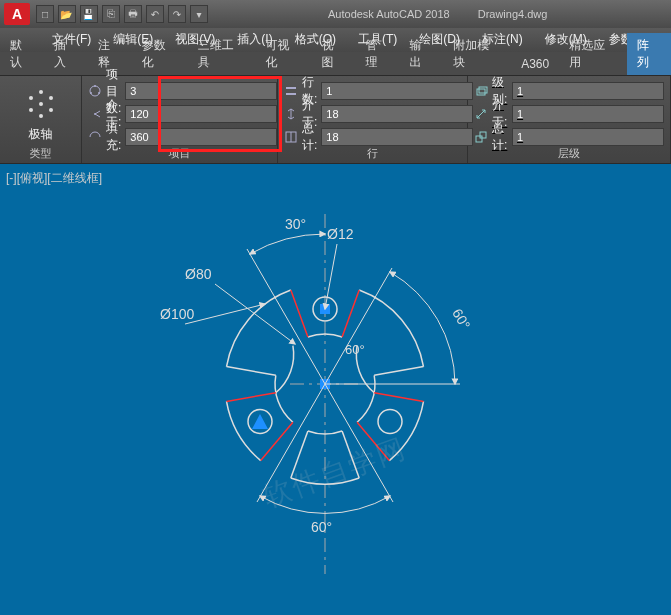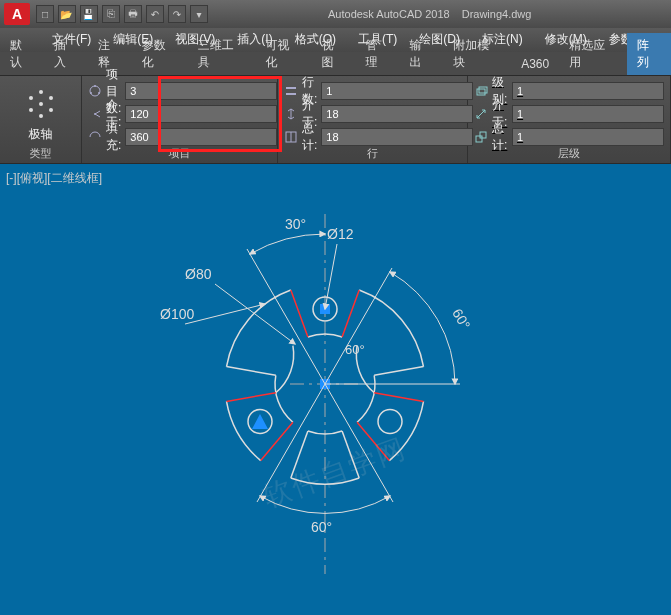--- a/index.html
+++ b/index.html
@@ -3,21 +3,21 @@
 <meta charset="utf-8">
 <style>
 * { margin: 0; padding: 0; box-sizing: border-box; font-family: "Microsoft YaHei", Arial, sans-serif; }
 body { width: 671px; height: 615px; background: #1a252f; overflow: hidden; position: relative; }
 
 .titlebar { height: 28px; background: linear-gradient(#6a6a6a,#4a4a4a); display: flex; align-items: center; padding: 0 4px; color: #ddd; font-size: 11px; }
 .logo { width: 26px; height: 22px; background: #d42027; border-radius: 2px; display: flex; align-items: center; justify-content: center; color: #fff; font-weight: bold; font-size: 14px; margin-right: 6px; }
 .qat { display: flex; gap: 4px; align-items: center; }
 .qat-btn { width: 18px; height: 18px; background: #5a5a5a; border: 1px solid #3a3a3a; display: flex; align-items: center; justify-content: center; font-size: 10px; color: #ccc; cursor: pointer; }
 .title-text { margin-left: 120px; color: #ccc; }
-.title-file { margin-left: 12px; color: #ccc; }
+.title-file { margin-left: 28px; color: #ccc; }
 
 .menubar { height: 24px; background: linear-gradient(#5a5a5a,#474747); display: flex; align-items: flex-start; padding: 0 8px 0 44px; gap: 6px; }
 .menu-item { color: #eee; font-size: 12px; padding: 3px 8px; cursor: pointer; }
 
 .tabbar { height: 24px; background: #4a4a4a; display: flex; align-items: flex-end; border-bottom: 1px solid #2a2a2a; }
 .tab { color: #ddd; font-size: 12px; padding: 4px 10px; cursor: pointer; }
 .tab.active { background: #2a5a8a; color: #fff; }
 .tab.highlight { background: #3a7ab0; color: #fff; }
 
 .ribbon { height: 88px; background: linear-gradient(#545454,#424242); display: flex; border-bottom: 1px solid #2a2a2a; }

